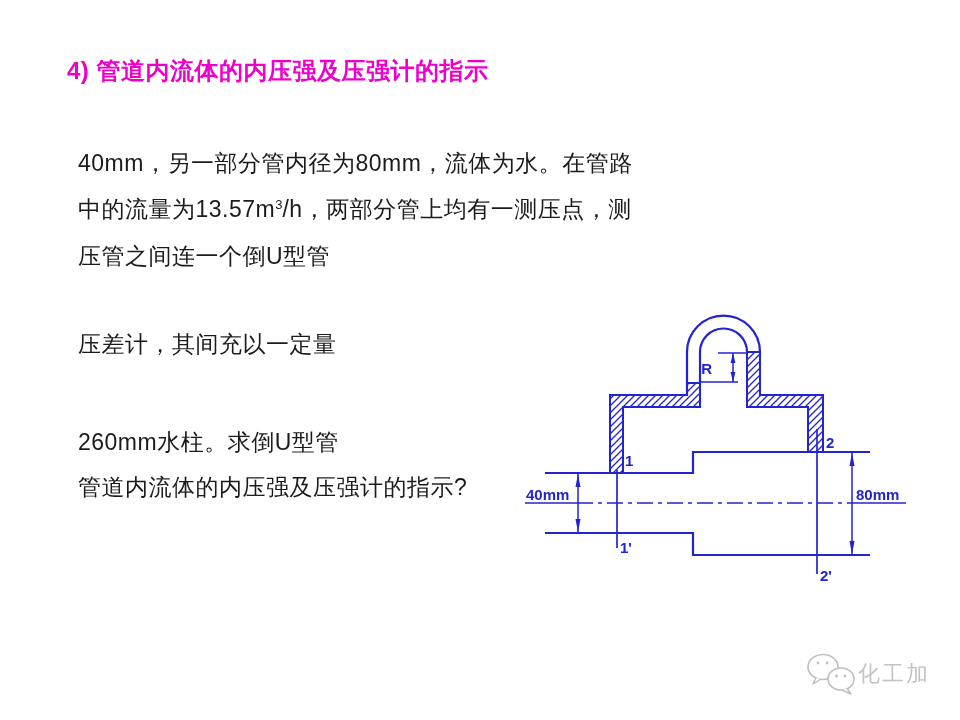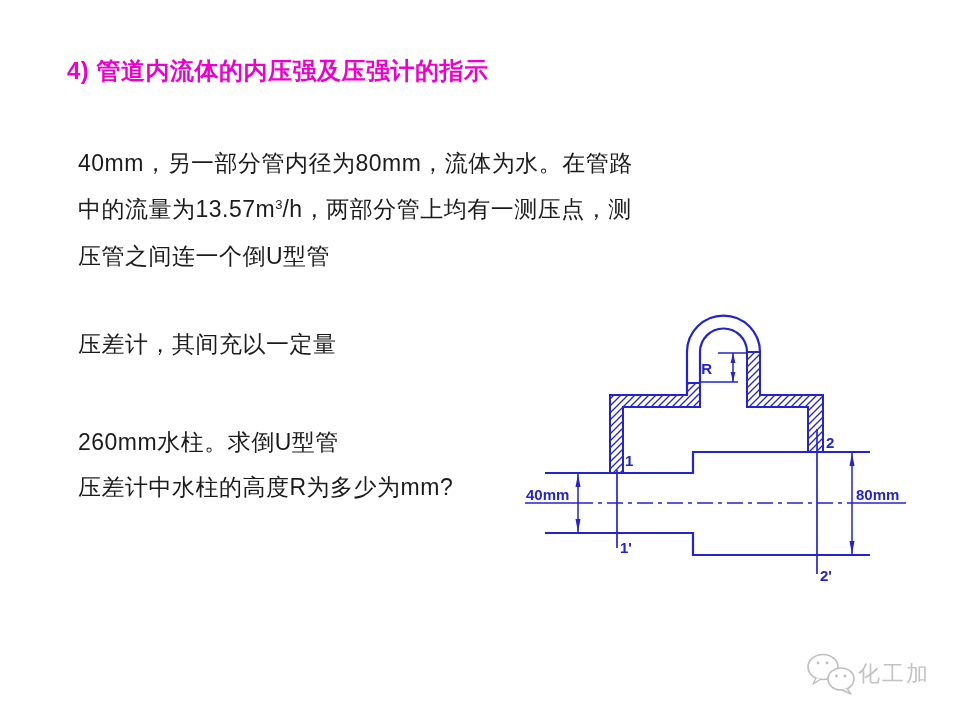--- a/index.html
+++ b/index.html
@@ -42,21 +42,21 @@
   <div class="title">4) 管道内流体的内压强及压强计的指示</div>
 
 
   <div class="bodyline l2">40mm，另一部分管内径为80mm，流体为水。在管路</div>
 
   <div class="bodyline l3"><span>中的流量为13.57m</span><span class="sup">3</span><span>/h，两部分管上均有一测压点，测</span></div>
 
   <div class="bodyline l4">压管之间连一个倒U型管</div>
   <div class="bodyline l5">压差计，其间充以一定量</div>
   <div class="bodyline l8">260mm水柱。求倒U型管</div>
-  <div class="bodyline l9">压差计中水柱的高度R为多少为mm?</div>
+  <div class="bodyline l9">管道内流体的内压强及压强计的指示?</div>
 
   <svg class="diagram" viewBox="0 0 400 300" xmlns="http://www.w3.org/2000/svg">
     <defs>
       <pattern id="hatch" width="7" height="7" patternUnits="userSpaceOnUse">
         <path d="M0,7 L7,0 M-1.75,1.75 L1.75,-1.75 M5.25,8.75 L8.75,5.25" stroke="#2323cf" stroke-width="1.3" fill="none"></path>
       </pattern>
     </defs>
 
     <g stroke="#2323cf" stroke-width="1.6" fill="none">
       <line x1="5" y1="203" x2="57" y2="203"></line>

